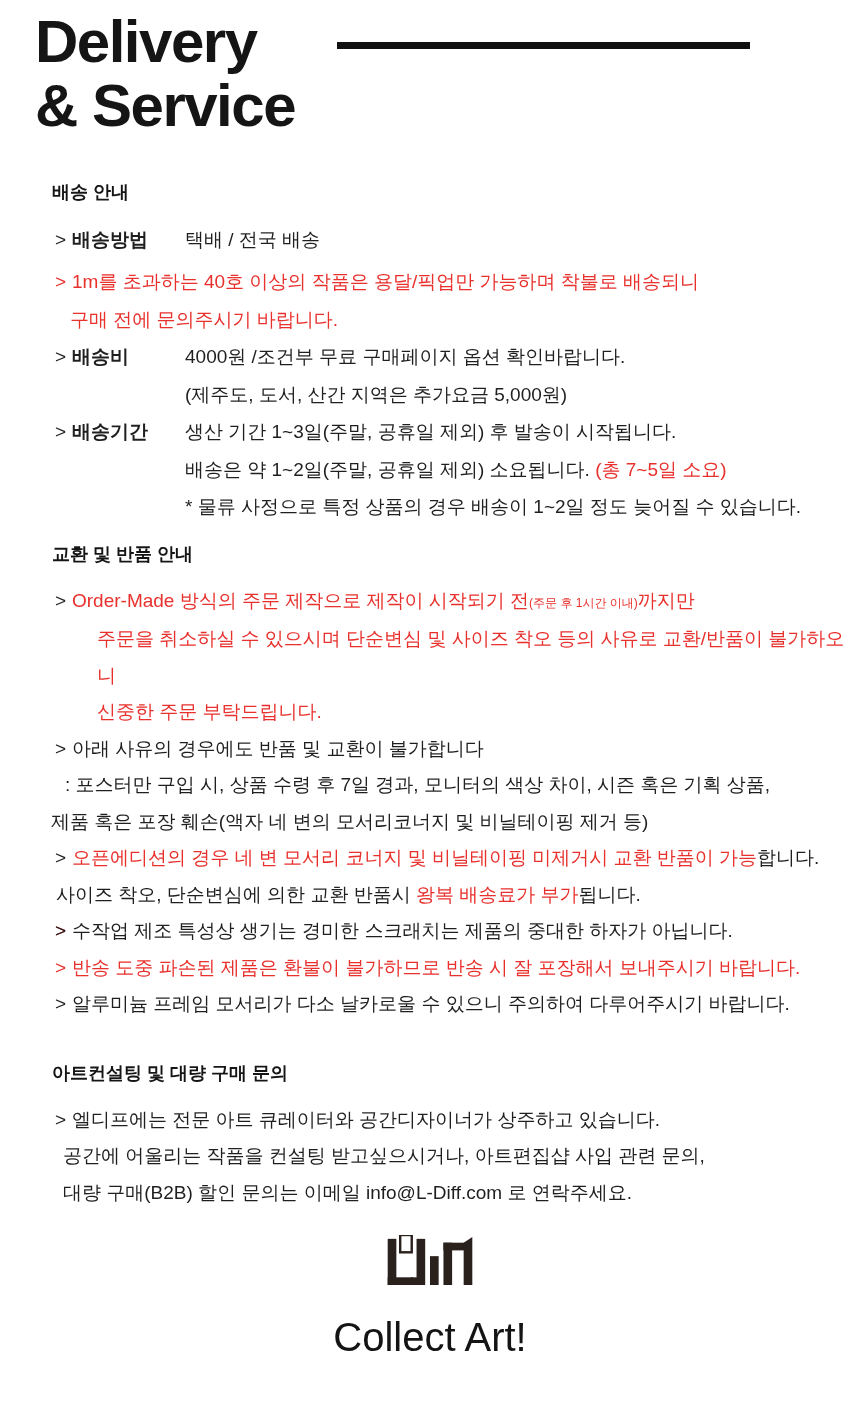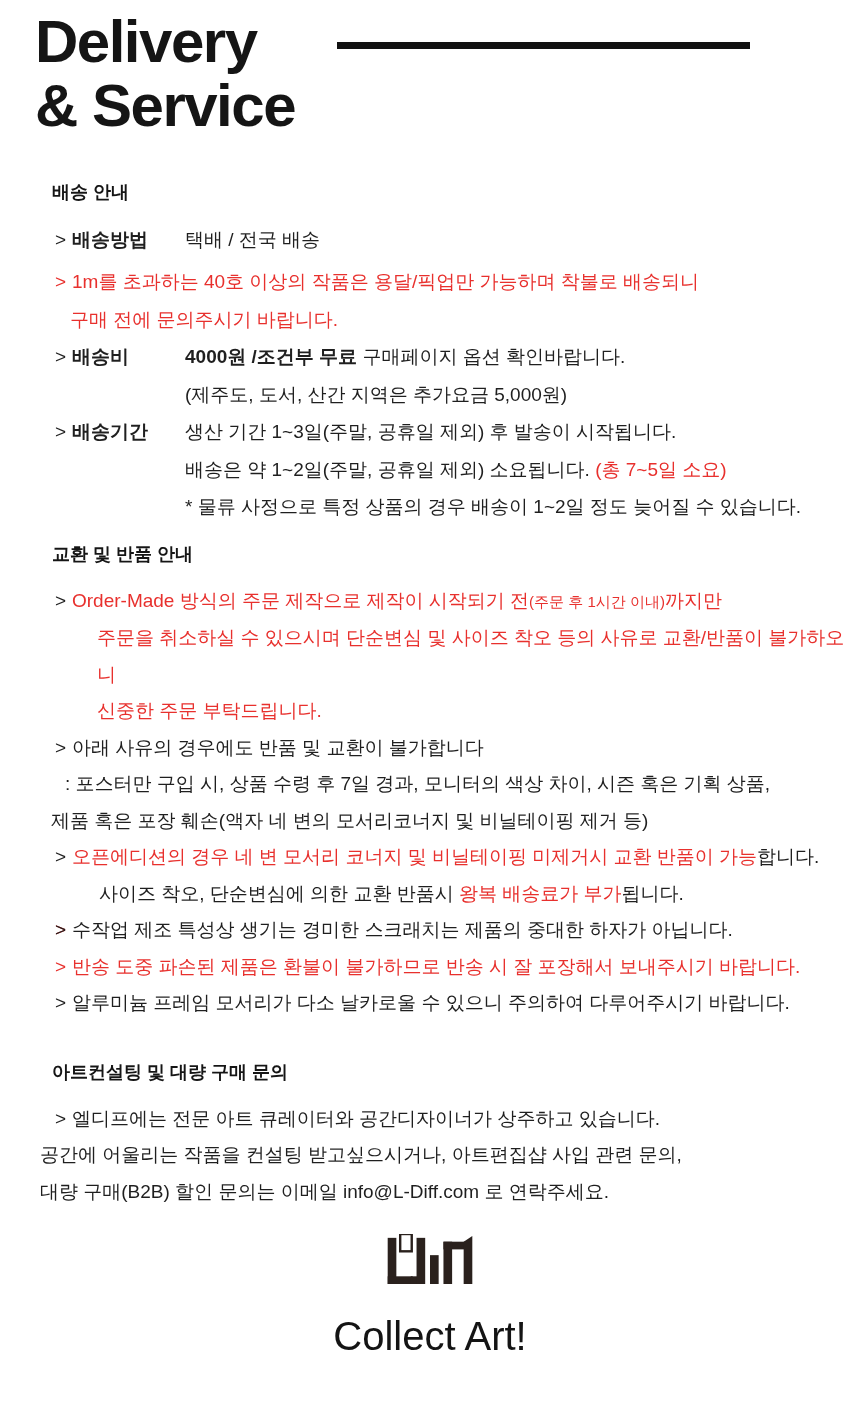--- a/index.html
+++ b/index.html
@@ -32,28 +32,28 @@
   .rows2 .row, .rows3 .row { line-height:36.5px; }
 
   .bullet { position:absolute; left:55px; top:0; }
   .b-row  { padding-left:72px; }
   .l-row  { padding-left:185px; }
   .l-row .label { position:absolute; left:72px; font-weight:700; }
   .cont-70  { padding-left:70px; }
   .cont-97  { padding-left:97px; }
   .cont-65  { padding-left:65px; }
   .cont-75  { padding-left:51px; }
-  .cont-80  { padding-left:99px; }
-  .cont-72  { padding-left:40px; }
+  .cont-80  { padding-left:56px; }
+  .cont-72  { padding-left:63px; }
   .cont-185 { padding-left:185px; }
 
   .red  { color:#e8302d; }
   .blk  { color:#1f1f1f; }
-  .bold { font-weight:700;margin-top:45px; }
-  .small { font-size:15px; }
+  .bold { font-weight:400;margin-top:45px; }
+  .small { font-size:12px; }
   .mt5 { margin-top:5px; }
 
   
   .logo-wrap { margin-top:24px; text-align:center; }
   .logo-wrap svg { width:86px; height:50px; display:inline-block; }
   .slogan { margin-top:24px; text-align:center; font-size:40px; line-height:48px; color:#141414; }
   .slogan span { display:block; }
 </style>
 </head>
 <body>

